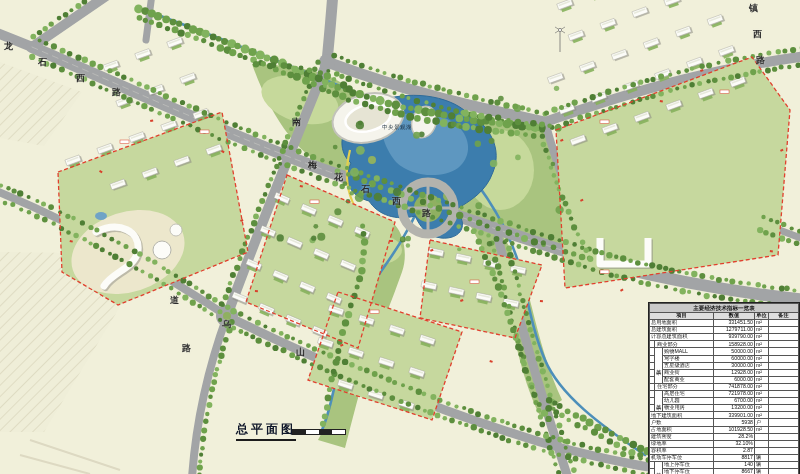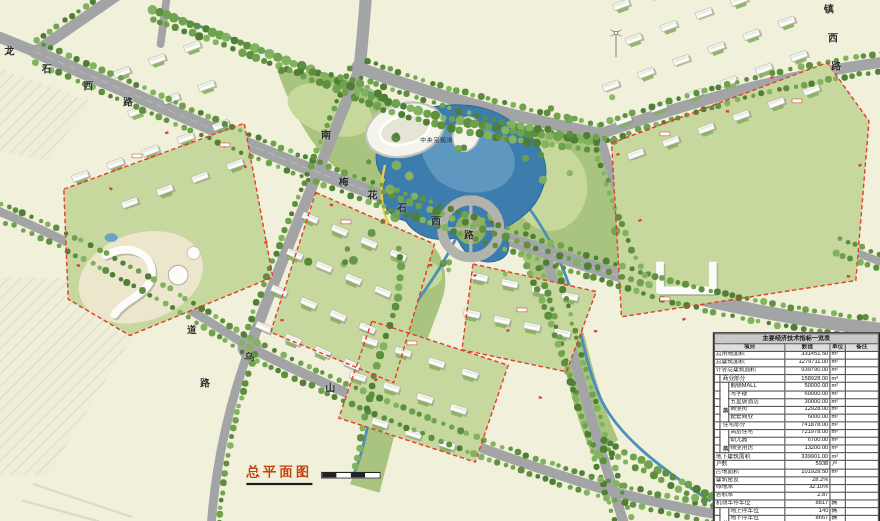--- a/index.html
+++ b/index.html
@@ -4,21 +4,21 @@
 <style>
   html,body{margin:0;padding:0;background:#e9e8d5;}
   #stage{position:relative;width:800px;height:474px;overflow:hidden;background:#f1f0da;
          font-family:"Liberation Sans",sans-serif;}
   #map{position:absolute;left:0;top:0;}
   
   .rlbl{position:absolute;font-weight:bold;color:#2b2b2b;font-size:9px;line-height:9px;
         text-shadow:0 0 2px rgba(240,240,230,.7);pointer-events:none;}
   #lake-label{position:absolute;font-size:5.5px;color:#16293a;letter-spacing:.5px;pointer-events:none;}
   
-  #plan-title{position:absolute;left:224px;top:421px;font-size:12px;font-weight:bold;color:#c2410c;
+  #plan-title{position:absolute;left:236px;top:421px;font-size:12px;font-weight:bold;color:#0f172a;
         letter-spacing:3px;border-bottom:2px solid #1c1c1c;padding-bottom:1px;}
   #scalebar{position:absolute;left:292px;top:429px;width:52px;height:4px;border:1px solid #222;
         display:flex;background:#fff;}
   #scalebar span{flex:1;height:100%;}
   .sb-b{background:#222;} .sb-w{background:#fff;}
   
   #itable{position:absolute;left:648px;top:302px;width:150px;background:#fff;
         border:1px solid #222;color:#111;}
   #itable table{border-collapse:collapse;width:100%;table-layout:fixed;
         font-family:"Liberation Sans",sans-serif;font-size:5.2px;line-height:1.1;}

